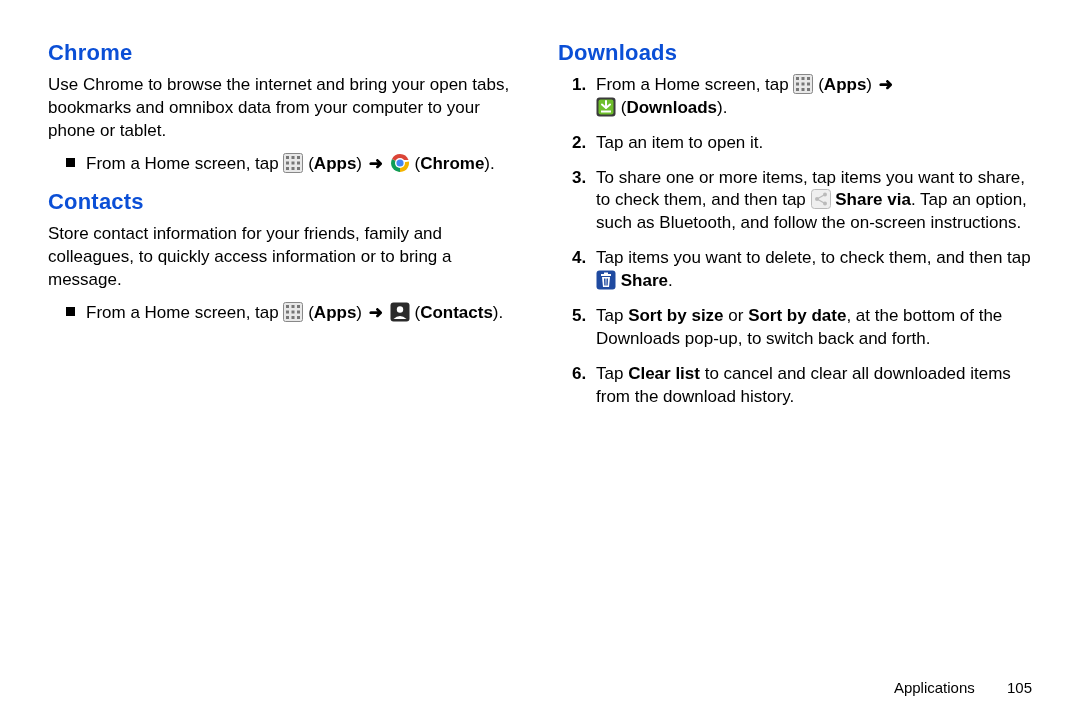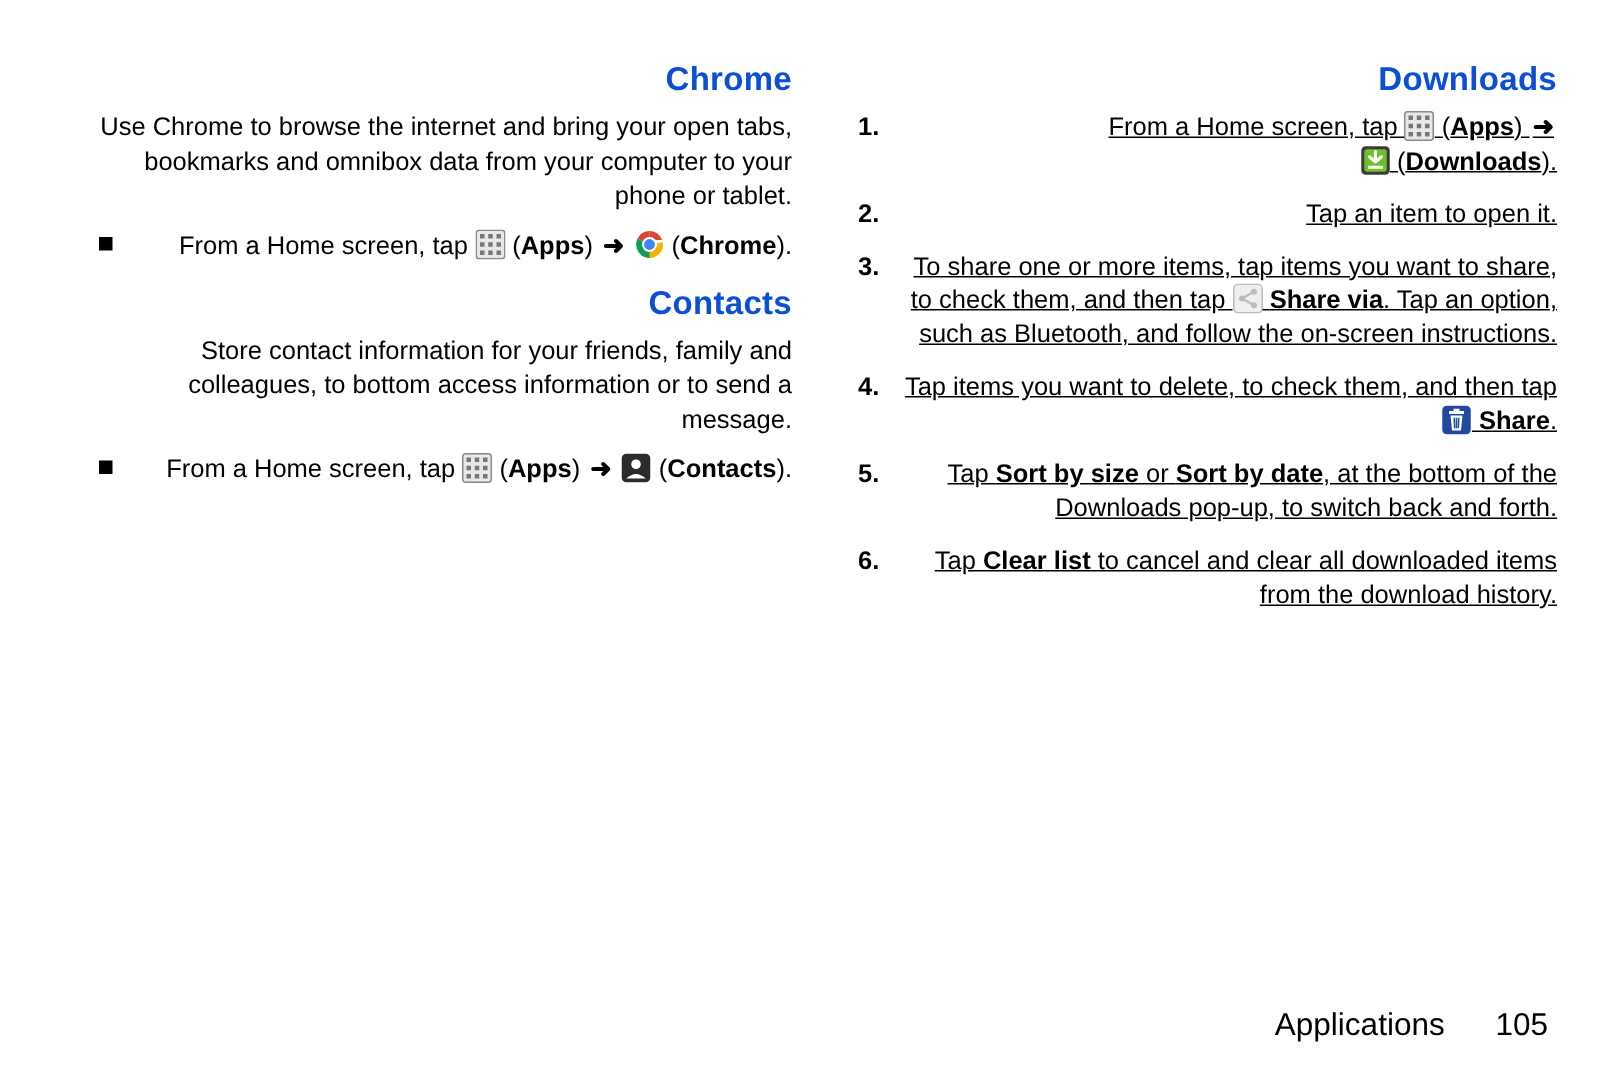--- a/index.html
+++ b/index.html
@@ -12,21 +12,20 @@
     color: #000;
     font-size: 17px;
     line-height: 1.35;
   }
   .page {
     display: flex;
     padding: 32px 40px 24px 48px;
     box-sizing: border-box;
     height: 100%;
     position: relative;
-    text-align: right;
   }
   .col {
     width: 480px;
   }
   .col + .col {
     margin-left: 30px;
   }
   h2 {
     font-family: Arial, Helvetica, sans-serif;
     font-weight: 900;
@@ -61,21 +60,20 @@
     list-style: none;
     counter-reset: step;
     padding: 0;
     margin: 0;
   }
   ol.num > li {
     position: relative;
     padding-left: 38px;
     margin-bottom: 12px;
     counter-increment: step;
-    text-decoration: underline;
   }
   ol.num > li::before {
     content: counter(step) ".";
     position: absolute;
     left: 14px;
     top: 0;
     font-weight: bold;
   }
   .bold { font-weight: bold; }
   .italic { font-style: italic; }
@@ -88,21 +86,21 @@
     display: inline-block;
     vertical-align: -4px;
     width: 20px;
     height: 20px;
   }
   .icon svg { display: block; }
   .footer {
     position: absolute;
     bottom: 22px;
     right: 48px;
-    font-size: 21px;
+    font-size: 15px;
   }
   .footer .pn { margin-left: 28px; }
   .spaced-top { margin-top: 2px; }
 </style>
 </head>
 <body>
 
 <div class="page">
   <div class="col">
 
@@ -138,21 +136,21 @@
             <path d="M2 6 A9 9 0 0 1 10 1 L10 10 Z" fill="#db4437"></path>
             <circle cx="10" cy="10" r="5" fill="#fff"></circle>
             <circle cx="10" cy="10" r="3.6" fill="#4285f4"></circle>
           </svg>
         </span>
         (<span class="bold">Chrome</span>).
       </li>
     </ul>
 
     <h2>Contacts</h2>
-    <p>Store contact information for your friends, family and colleagues, to bottom access information or to send a message.</p>
+    <p>Store contact information for your friends, family and colleagues, to quickly access information or to bring a message.</p>
     <ul class="sq">
       <li>
         <span>From a Home screen, tap </span>
         <span class="icon">
           <svg viewBox="0 0 20 20">
               <rect x="0.5" y="0.5" width="19" height="19" rx="2" fill="#e8e8e8" stroke="#888"></rect>
               <g fill="#777">
                 <rect x="3" y="3" width="3" height="3"></rect>
                 <rect x="8.5" y="3" width="3" height="3"></rect>
                 <rect x="14" y="3" width="3" height="3"></rect>

